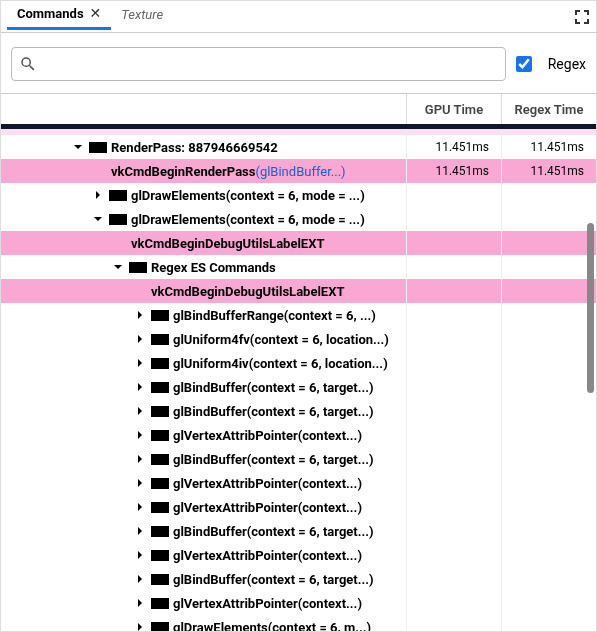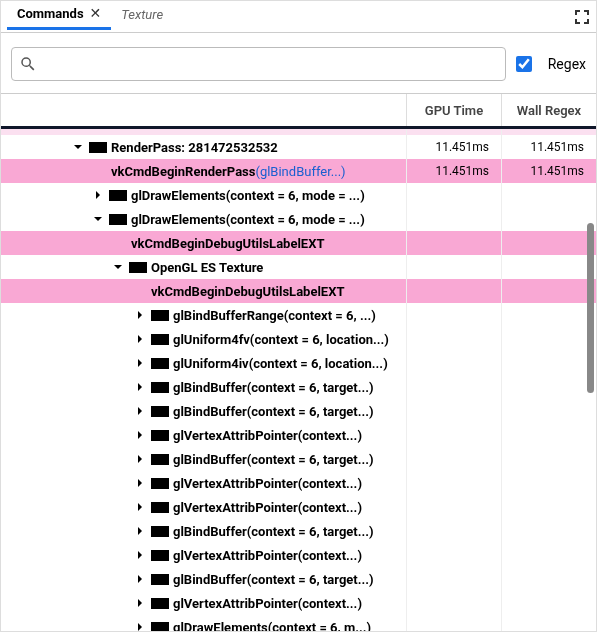--- a/index.html
+++ b/index.html
@@ -11,21 +11,21 @@
 .tab-close { font-weight:400; color:#333; font-size:14px; }
 .spacer { flex: 1; }
 .fs-icon { width:16px; height:16px; cursor:pointer; }
 .search-wrap { display:flex; align-items:center; gap:10px; padding:14px 10px 12px 10px; }
 .search { flex:1; position:relative; }
 .search input { width:100%; height:34px; border:1px solid #bbb; border-radius:4px; padding:0 10px 0 30px; font-size:14px; }
 .search-icon { position:absolute; left:8px; top:8px; color:#555; }
 .regex { display:flex; align-items:center; gap:16px; font-size:14px; }
 .regex input { width:16px; height:16px; accent-color:#1a73e8; }
 .grid { flex:1; overflow:auto; position:relative; }
-.hdr { display:flex; border-bottom:3px solid #0f172a; border-top:1px solid #ccc; position:sticky; top:0; background:#fff; height:36px; }
+.hdr { display:flex; border-bottom:5px solid #0f172a; border-top:1px solid #ccc; position:sticky; top:0; background:#fff; height:36px; }
 .hdr .c1 { flex:1; }
 .hdr .c2, .hdr .c3 { width:95px; border-left:1px solid #ddd; display:flex; align-items:center; justify-content:center; color:#444; font-weight:600; font-size:13px;}
 .rows { }
 .row { display:flex; height:24px; align-items:stretch; }
 .row .c1 { flex:1; display:flex; align-items:center; overflow:hidden; white-space:nowrap; }
 .row .c2, .row .c3 { width:95px; border-left:1px solid #eee; display:flex; align-items:center; justify-content:flex-end; padding-right:12px; font-size:12px;}
 .row.pink { background:#f9a8d4; }
 .row.pinktop { background:#fbe0f0; height:6px; }
 .tw { display:inline-flex; width:14px; height:14px; align-items:center; justify-content:center; margin-right:4px; flex-shrink:0; }
 .tw svg { display:block; }
@@ -68,38 +68,38 @@
     <label class="regex">
       <input type="checkbox" checked="" style="">
       <span>Regex</span>
     </label>
   </div>
 
   <div class="grid">
     <div class="hdr">
       <div class="c1"></div>
       <div class="c2">GPU Time</div>
-      <div class="c3">Wall Regex</div>
+      <div class="c3">Regex Time</div>
     </div>
     <div class="rows" id="rows">
         <div class="row pinktop">
           <div class="c1"></div>
           <div class="c2"></div>
           <div class="c3"></div>
         </div>
         <div class="row">
           <div class="c1">
             <span class="ind" style="width: 70px;"></span>
             <span class="tw">
               <svg width="10" height="10" viewBox="0 0 10 10">
                 <path d="M1 3l4 4 4-4z" fill="#000"></path>
               </svg>
             </span>
             <span class="blk"></span>
-            <span class="bold">RenderPass: 281472532532</span>
+            <span class="bold">RenderPass: 887946669542</span>
             <span class="cnt">(1639 commands)</span>
           </div>
           <div class="c2">11.451ms</div>
           <div class="c3">11.451ms</div>
         </div>
         <div class="row pink">
           <div class="c1">
             <span class="ind" style="width: 110px;"></span>
             <span class="bold">vkCmdBeginRenderPass</span>
             <span class="lk">(glBindBuffer...)</span>
@@ -145,21 +145,21 @@
         </div>
         <div class="row">
           <div class="c1">
             <span class="ind" style="width: 110px;"></span>
             <span class="tw">
               <svg width="10" height="10" viewBox="0 0 10 10">
                 <path d="M1 3l4 4 4-4z" fill="#000"></path>
               </svg>
             </span>
             <span class="blk"></span>
-            <span class="bold">OpenGL ES Texture </span>
+            <span class="bold">Regex ES Commands </span>
             <span class="cnt">(20 commands)</span>
           </div>
           <div class="c2"></div>
           <div class="c3"></div>
         </div>
         <div class="row pink">
           <div class="c1">
             <span class="ind" style="width: 150px;"></span>
             <span class="bold">vkCmdBeginDebugUtilsLabelEXT</span>
           </div>

